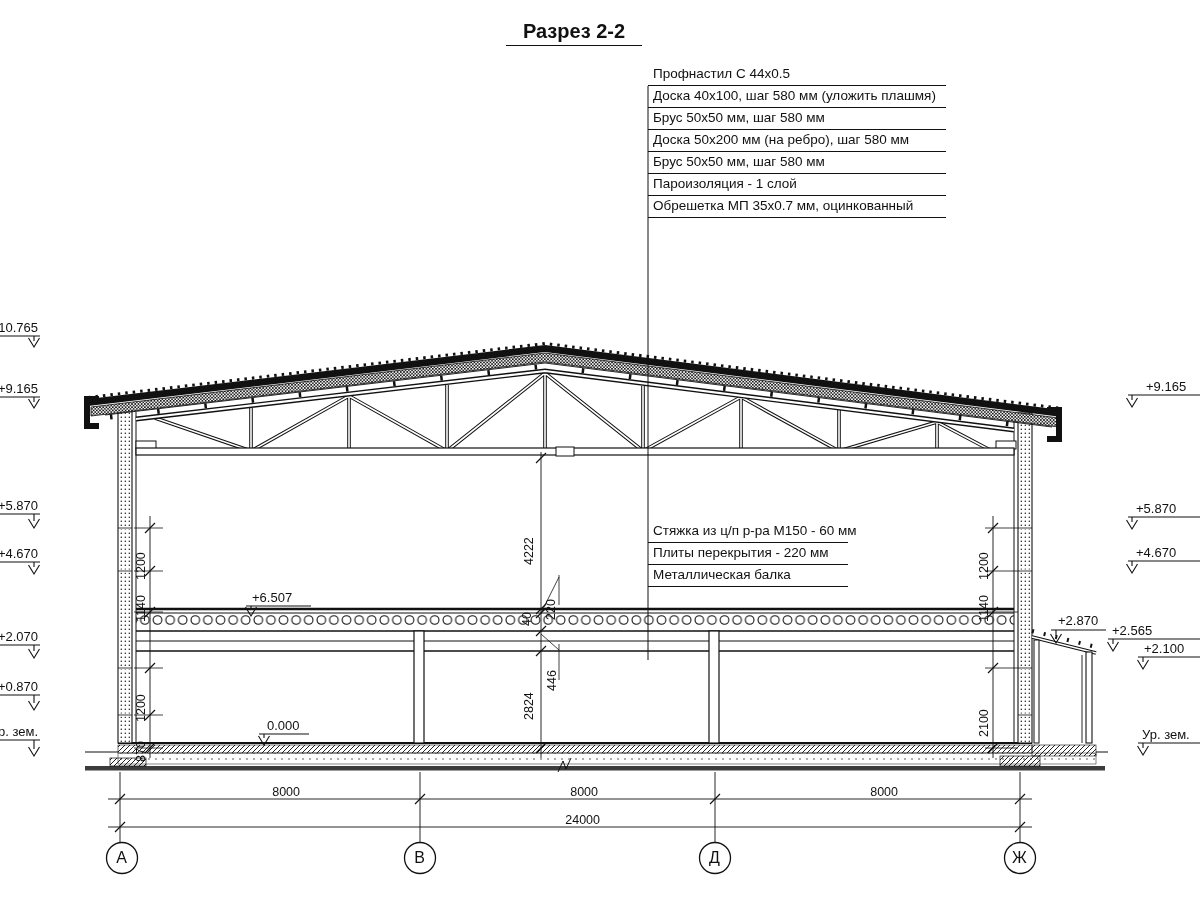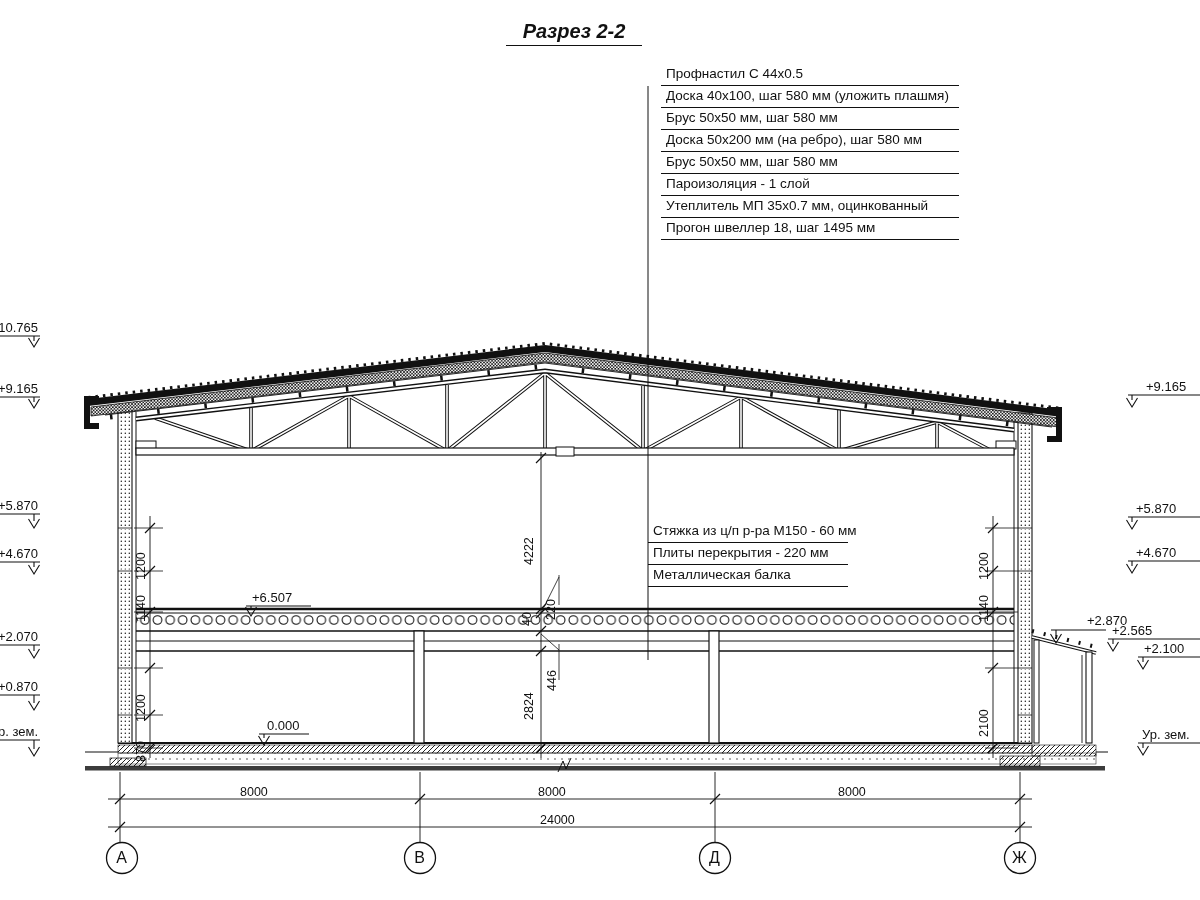--- a/index.html
+++ b/index.html
@@ -2,26 +2,26 @@
 <html><head>
 <meta charset="utf-8">
 <style>
   html,body{margin:0;padding:0;}
   body{width:1200px;height:900px;background:#fff;position:relative;overflow:hidden;
        font-family:"Liberation Sans",sans-serif;color:#111;}
   svg{position:absolute;left:0;top:0;}
   .lbl{position:absolute;font-size:13px;white-space:nowrap;line-height:15px;}
   .elvL{left:-62px;width:100px;text-align:right;}
   .dim{position:absolute;font-size:12.5px;white-space:nowrap;}
-  .dimc{width:60px;text-align:left;}
+  .dimc{width:60px;text-align:right;}
   .rot{width:60px;height:14px;line-height:14px;transform:rotate(-90deg);}
   .axis{position:absolute;width:31px;height:18px;line-height:18px;text-align:center;font-size:16px;}
   .title{position:absolute;left:506px;top:20px;width:136px;text-align:center;
-         font-style:italic;font-weight:600;font-size:20px;border-bottom:1.6px solid #111;padding-bottom:2px;}
-  .callouts{position:absolute;left:620px;top:64px;width:298px;padding-left:41px;}
+         font-weight:600;font-size:20px;border-bottom:1.6px solid #111;padding-bottom:2px;}
+  .callouts{position:absolute;left:648px;top:64px;width:298px;}
   .callouts2{position:absolute;left:648px;top:521px;width:200px;}
   .callout-row{height:21px;line-height:20px;border-bottom:1px solid #111;
                font-size:13.5px;padding-left:5px;white-space:nowrap;}
 </style>
 </head>
 <body>
 
 <svg width="1200" height="900" viewBox="0 0 1200 900">
   <defs>
     <pattern id="pDots" width="4" height="4" patternUnits="userSpaceOnUse">
@@ -182,42 +182,41 @@
 
 <div class="title">Разрез 2-2</div>
 
 <div class="callouts">
   <div class="callout-row">Профнастил С 44х0.5</div>
   <div class="callout-row">Доска 40х100, шаг 580 мм (уложить плашмя)</div>
   <div class="callout-row">Брус 50х50 мм, шаг 580 мм</div>
   <div class="callout-row">Доска 50х200 мм (на ребро), шаг 580 мм</div>
   <div class="callout-row">Брус 50х50 мм, шаг 580 мм</div>
   <div class="callout-row">Пароизоляция - 1 слой</div>
-  <div class="callout-row">Утеплитель МП 35х0.7 мм, оцинкованный</div>
-  <div class="callout-row">Прогон швеллер 18, шаг 1495 мм</div>
+  <div class="callout-row">Обрешетка МП 35х0.7 мм, оцинкованный</div>
 </div>
 
 <div class="callouts2">
   <div class="callout-row">Стяжка из ц/п р-ра М150 - 60 мм</div>
   <div class="callout-row">Плиты перекрытия - 220 мм</div>
   <div class="callout-row">Металлическая балка</div>
 </div>
 
 <div class="lbl elvL" style="top:320px">+10.765</div>
 <div class="lbl elvL" style="top:381px">+9.165</div>
 <div class="lbl elvL" style="top:498px">+5.870</div>
 <div class="lbl elvL" style="top:546px">+4.670</div>
 <div class="lbl elvL" style="top:629px">+2.070</div>
 <div class="lbl elvL" style="top:679px">+0.870</div>
 <div class="lbl elvL" style="top:724px">Ур. зем.</div>
 
 <div class="lbl" style="left:1146px;top:379px">+9.165</div>
 <div class="lbl" style="left:1136px;top:501px">+5.870</div>
 <div class="lbl" style="left:1136px;top:545px">+4.670</div>
-<div class="lbl" style="left:1087px;top:613px">+2.870</div>
+<div class="lbl" style="left:1058px;top:613px">+2.870</div>
 <div class="lbl" style="left:1112px;top:623px">+2.565</div>
 <div class="lbl" style="left:1144px;top:641px">+2.100</div>
 <div class="lbl" style="left:1142px;top:727px">Ур. зем.</div>
 
 <div class="lbl" style="left:267px;top:718px">0.000</div>
 <div class="lbl" style="left:252px;top:590px">+6.507</div>
 
 <div class="dim rot" style="left:111px;top:543px">1200</div>
 <div class="dim rot" style="left:111px;top:585px">1140</div>
 <div class="dim rot" style="left:111px;top:685px">1200</div>

